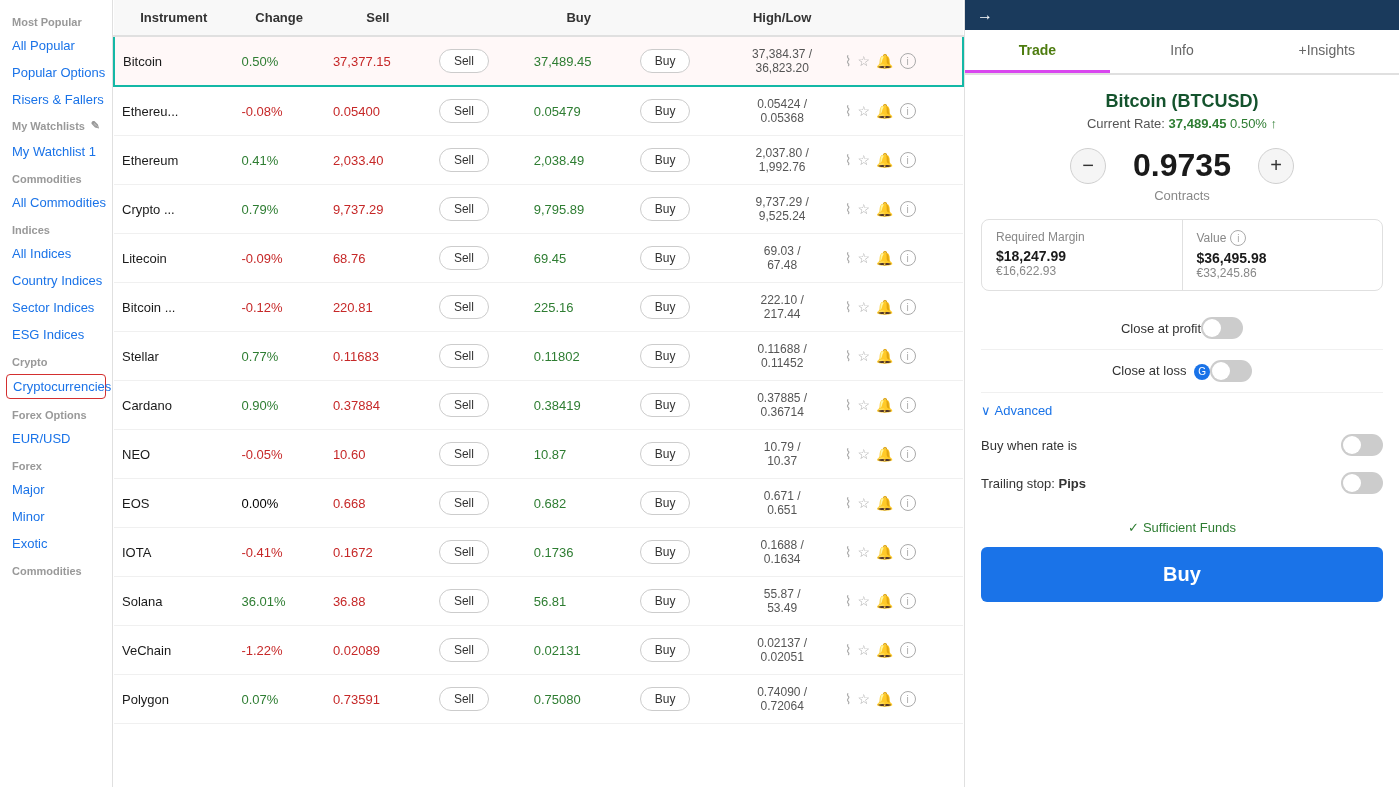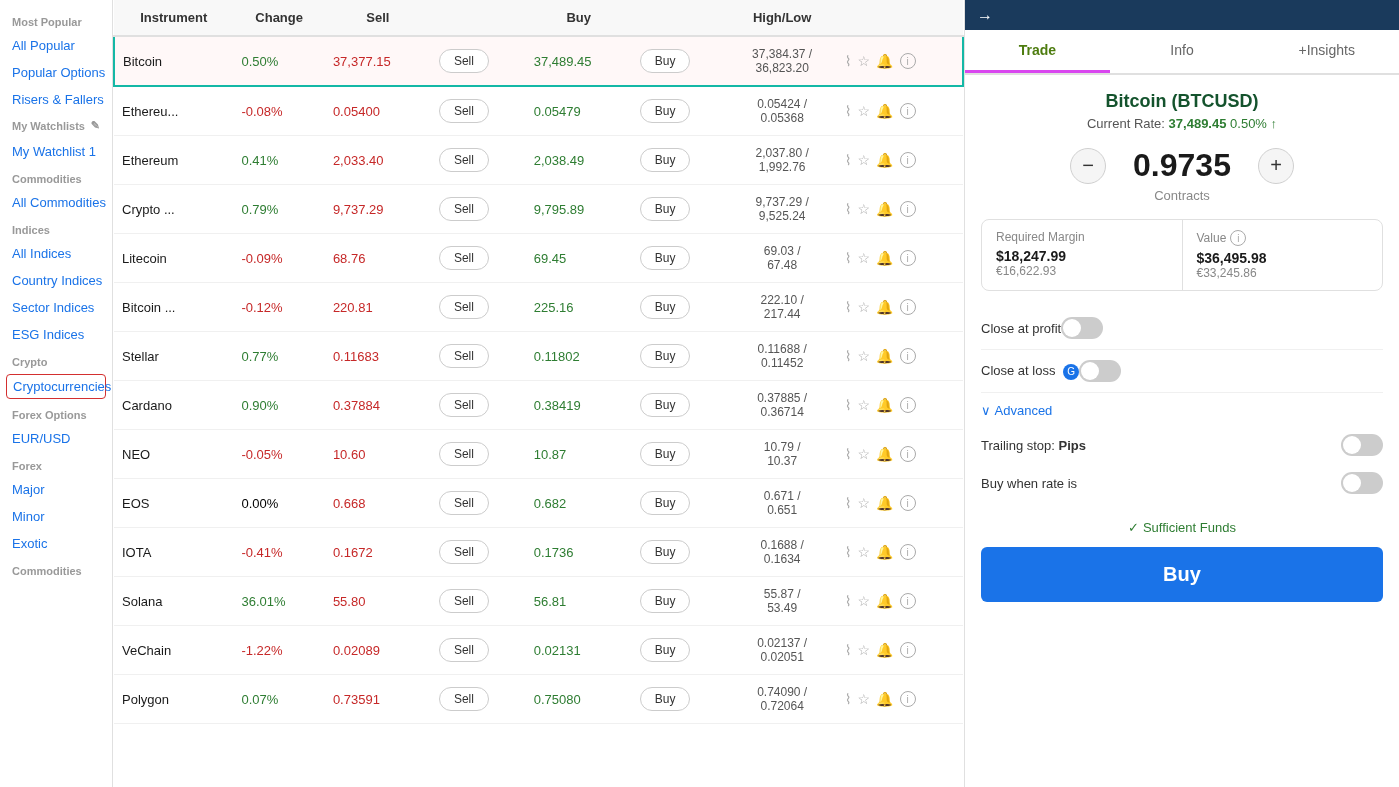--- a/index.html
+++ b/index.html
@@ -217,21 +217,21 @@
       margin-bottom: 4px;
       display: flex;
       align-items: center;
       gap: 4px;
     }
     .box-val-primary { font-size: 14px; font-weight: 600; color: #1a1a1a; }
     .box-val-secondary { font-size: 12px; color: #888; }
     .toggle-row {
       display: flex;
       align-items: center;
-      justify-content: flex-start;
+      justify-content: center;
       padding: 10px 0;
       border-bottom: 1px solid #f0f0f0;
     }
     .toggle-label { color: #333; font-size: 13px; }
     .toggle-label .badge-g {
       display: inline-block;
       background: #1a73e8;
       color: #fff;
       border-radius: 50%;
       width: 16px; height: 16px;
@@ -548,21 +548,21 @@
           <span title="Chart">⌇</span>
           <span title="Watchlist">☆</span>
           <span title="Alert">🔔</span>
           <span class="info-icon">i</span>
         </div>
       </td>
     </tr>
         <tr>
       <td><span class="instrument-name">Solana</span></td>
       <td><span class="change-pos">36.01%</span></td>
-      <td><span class="sell-price">55.80</span></td>
+      <td><span class="sell-price">36.88</span></td>
       <td><button class="btn-sell">Sell</button></td>
       <td><span class="buy-price">56.81</span></td>
       <td><button class="btn-buy">Buy</button></td>
       <td class="high-low">55.87 /<br>53.49</td>
       <td>
         <div class="actions">
           <span title="Chart">⌇</span>
           <span title="Watchlist">☆</span>
           <span title="Alert">🔔</span>
           <span class="info-icon">i</span>
@@ -658,27 +658,27 @@
       </span>
       <div class="toggle"></div>
     </div>
 
     <div class="advanced-section">
       <div class="advanced-header">
         <span>∨</span>
         <span>Advanced</span>
       </div>
       <div class="trailing-row">
+        <span class="trailing-label">Buy when rate is</span>
+        <div class="toggle"></div>
+      </div>
+      <div class="trailing-row">
         <span class="trailing-label">
           <span>Trailing stop:</span> <span class="pips">Pips</span>
         </span>
-        <div class="toggle"></div>
-      </div>
-      <div class="trailing-row">
-        <span class="trailing-label">Buy when rate is</span>
         <div class="toggle"></div>
       </div>
     </div>
 
     <div class="sufficient-funds">
       <span style="color:#2e7d32;">✓</span>
       <span>Sufficient Funds</span>
     </div>
     <button class="buy-button">Buy</button>
   </div>

